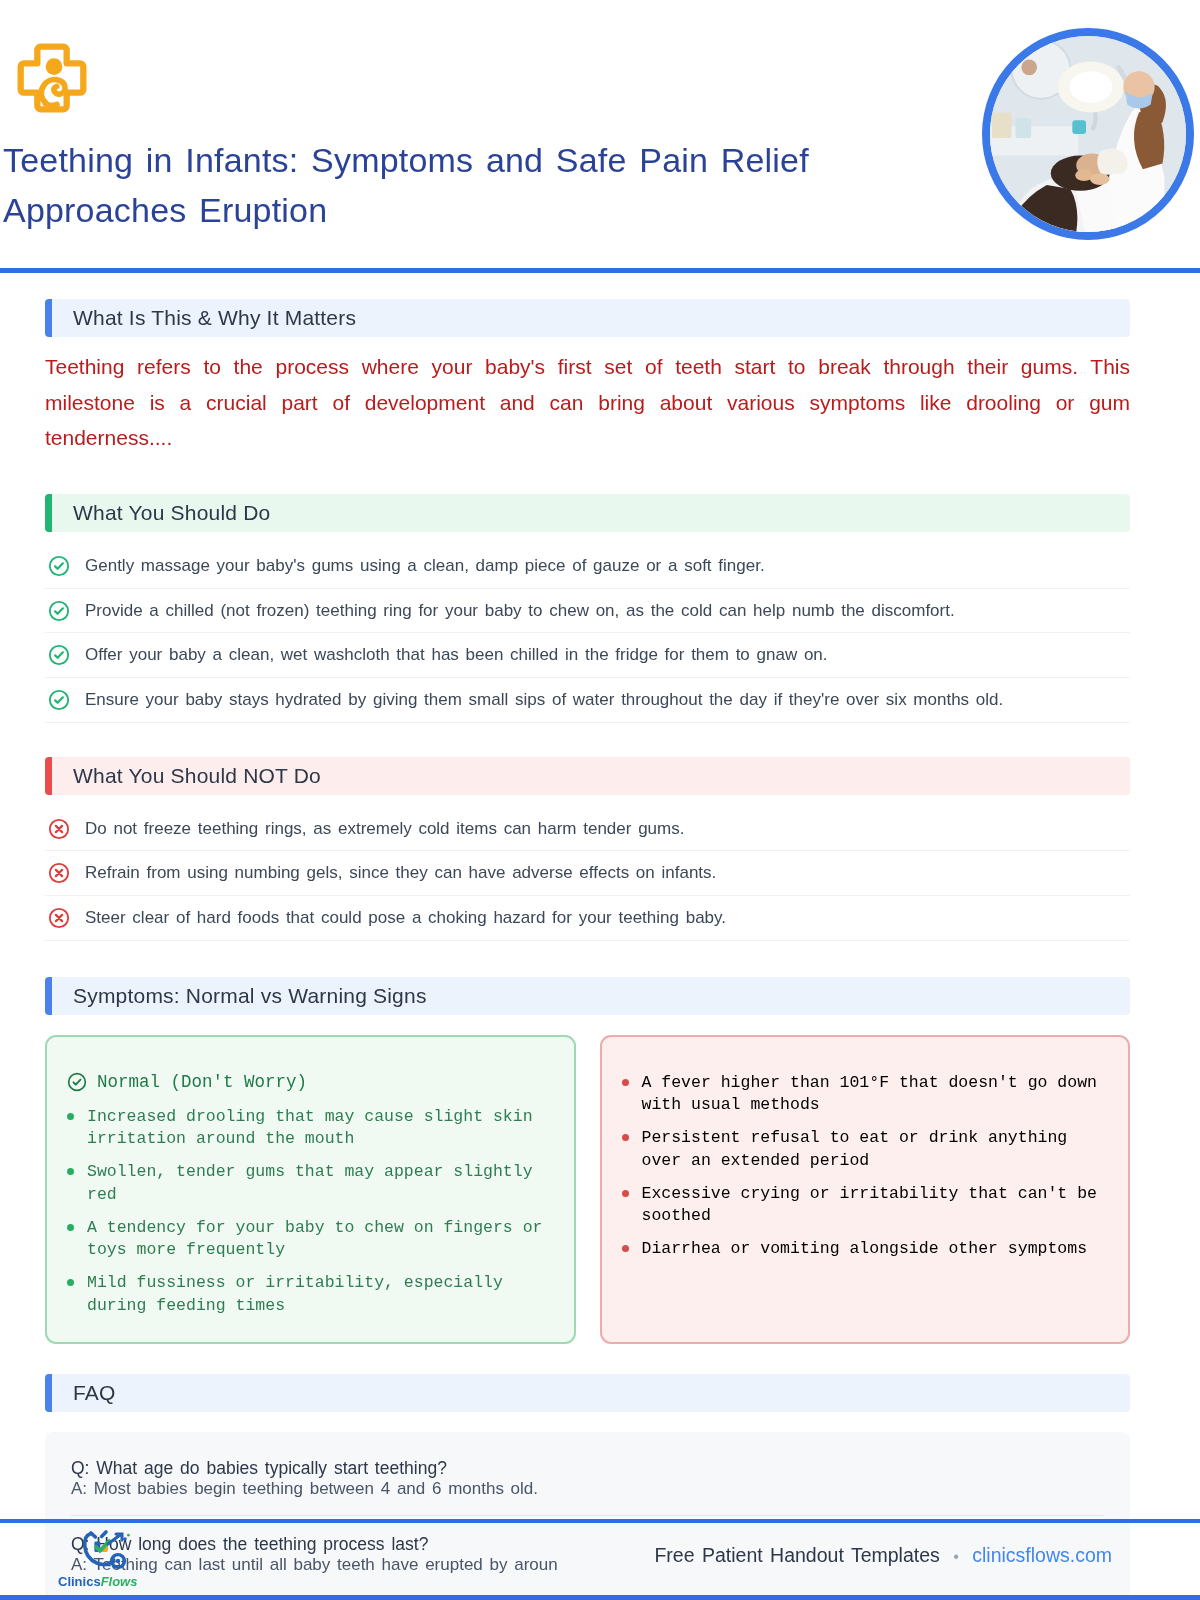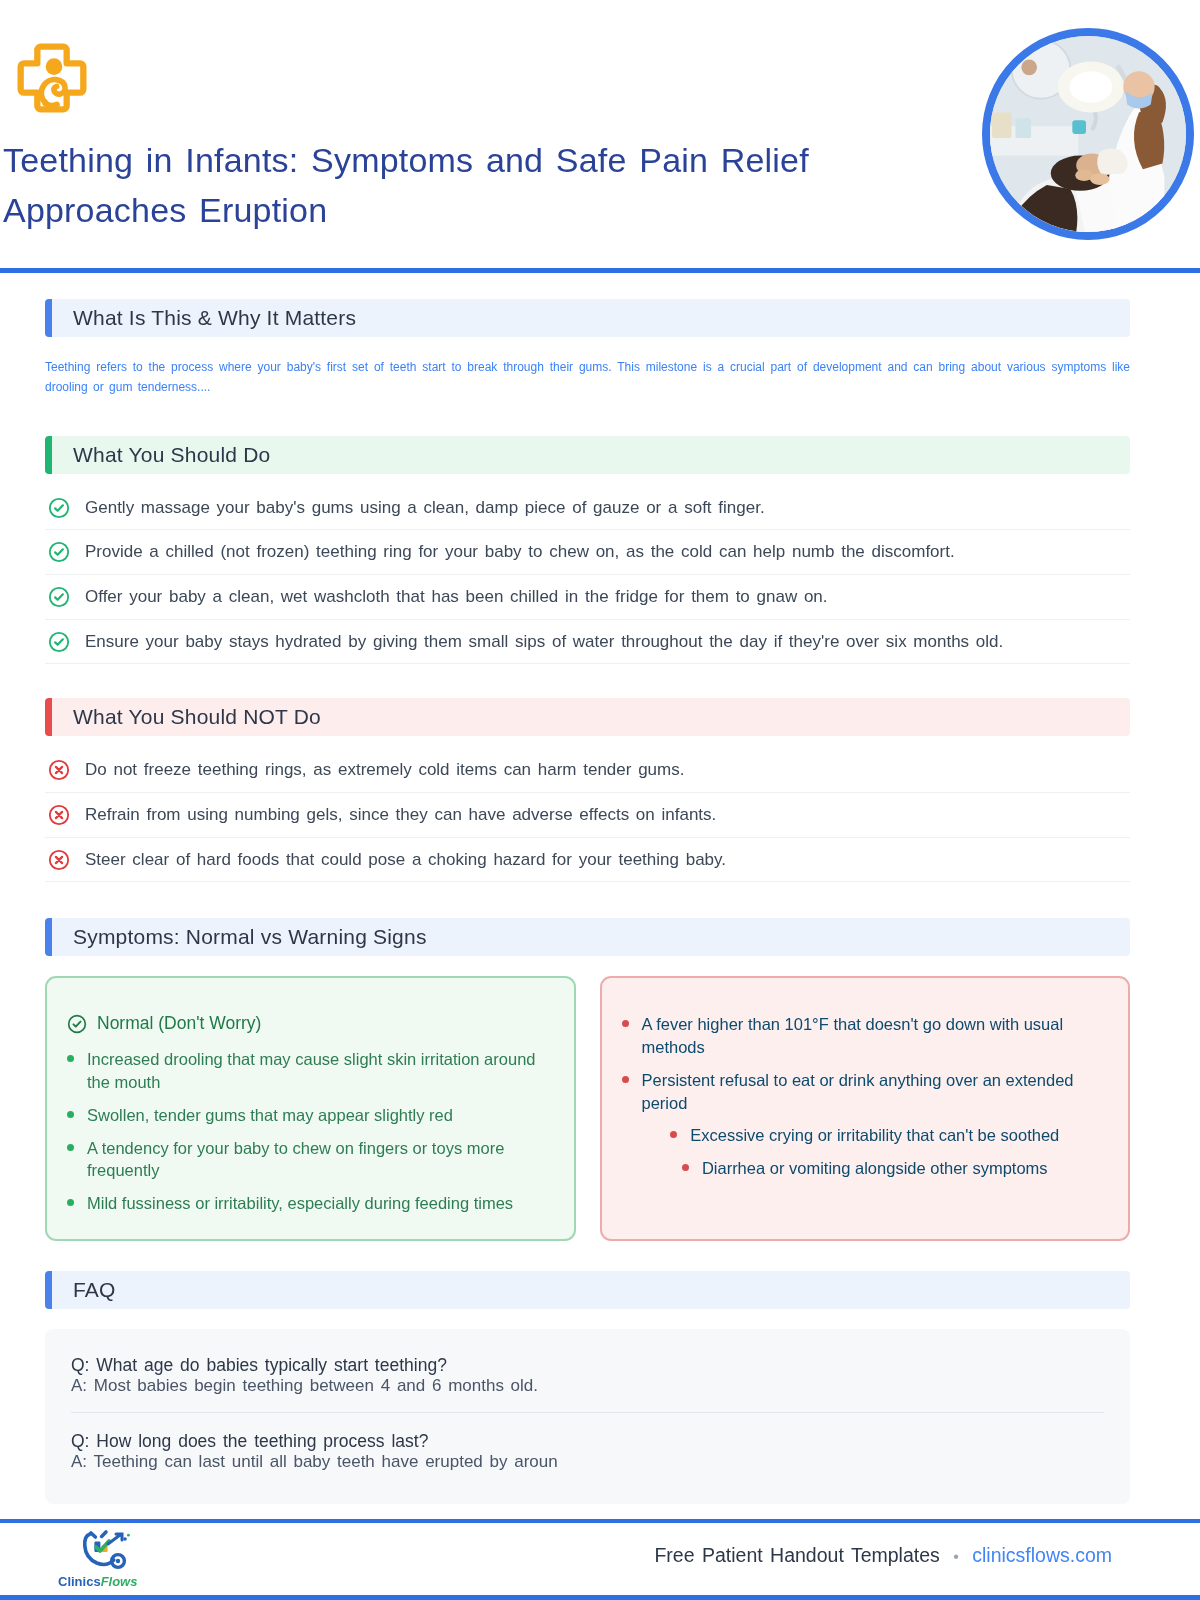--- a/index.html
+++ b/index.html
@@ -40,47 +40,47 @@
     height: 38px; margin-top: 26px;
     border-radius: 4px; padding-left: 21px;
     font-size: 21px; font-weight: 500; color: #2d3748;
     letter-spacing: 0.2px;
   }
   .sec-blue  { background: #edf3fc; border-left: 7px solid #4a82ec; }
   .sec-green { background: #e9f8ef; border-left: 7px solid #21b573; }
   .sec-red   { background: #fdeded; border-left: 7px solid #e84c4c; }
 
   .intro-text {
-    margin-top: 20px; font-size: 12px; line-height: 1.7;
-    color: #3b82f6; text-align: justify; word-spacing: 2px;
+    margin-top: 12px; font-size: 21px; line-height: 1.7;
+    color: #b91c1c; text-align: justify; word-spacing: 2px;
   }
 
   
   .adv-list { margin-top: 12px; }
   .adv-row {
     display: flex; align-items: flex-start; gap: 15px;
     padding: 10px 0 9px 3px; border-bottom: 1px solid #eef1f4;
   }
   .adv-row .row-icon { flex: 0 0 22px; width: 22px; height: 22px; margin-top: 1px; }
   .adv-row .row-text { font-size: 17px; line-height: 1.45; color: #3c4858; word-spacing: 2px; }
   .gap-after { margin-bottom: 6px; }
 
   
   .cards-row { display: flex; gap: 24px; margin-top: 20px; }
-  .sym-card { flex: 1; border-radius: 11px; padding: 35px 20px 14px 20px; min-height: 228px; }
+  .sym-card { flex: 1; border-radius: 11px; padding: 35px 20px 14px 20px; min-height: 228px; font-family: Liberation Mono, monospace; }
   .card-normal  { background: #f0faf3; border: 2px solid #9fd9b4; }
   .card-warning { background: #fdefee; border: 2px solid #edacac; }
   .card-title { display: flex; align-items: center; gap: 10px; font-size: 17.5px; font-weight: 500; margin-bottom: 14px; }
   .card-normal  .card-title { color: #1f7a46; }
   .card-warning .card-title { color: #b23b3b; }
   .card-title .title-icon { width: 20px; height: 20px; flex: 0 0 20px; }
   .card-ul { list-style: none; }
   .card-li { display: flex; gap: 13px; margin-bottom: 10px; font-size: 16.5px; line-height: 1.38; }
   .card-normal  .card-li { color: #2e7d52; }
-  .card-warning .card-li { color: #0c4a6e; justify-content: center; }
+  .card-warning .card-li { color: #000000; }
   .dot { flex: 0 0 7px; width: 7px; height: 7px; border-radius: 50%; margin-top: 7px; }
   .card-normal  .dot { background: #27ae60; }
   .card-warning .dot { background: #d84b4b; }
 
   
   .faq-card { margin-top: 20px; background: #f6f8fa; border-radius: 8px; padding: 20px 26px 16px 26px; }
   .faq-q { font-size: 17.5px; font-weight: 500; color: #2d3748; margin: 6px 0 0 0; word-spacing: 2px; }
   .faq-a { font-size: 17px; color: #4a5568; margin-bottom: 16px; word-spacing: 2px; }
   .faq-divider { border: none; border-top: 1px solid #e3e7eb; margin: 16px 0 18px 0; }
 

